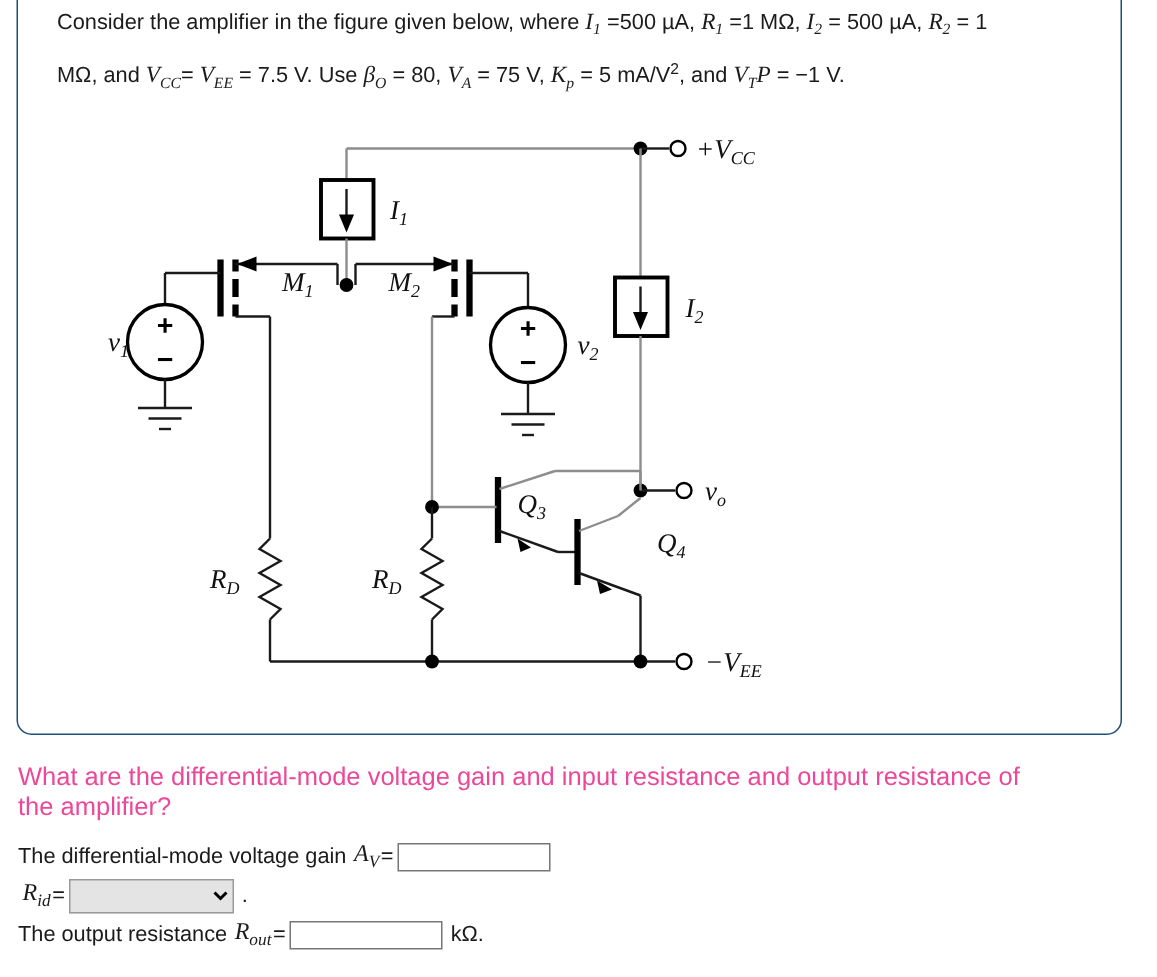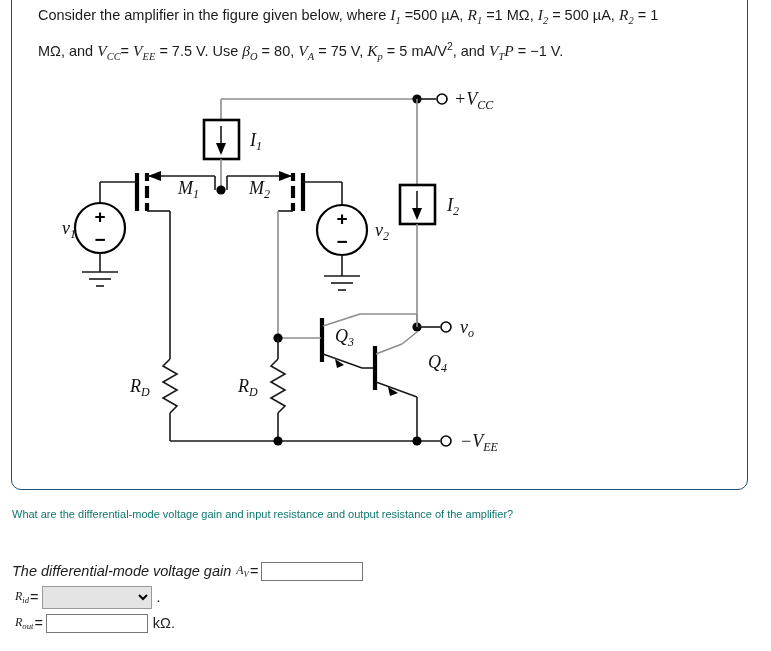--- a/index.html
+++ b/index.html
@@ -54,52 +54,52 @@
     font-style: italic;
     font-family: "Liberation Serif", serif;
   }
   sup {
     font-size: 0.72em;
   }
 
   
   .circuit-wrap {
     position: absolute;
-    left: 30px;
+    left: 40px;
     top: 80px;
     width: 690px;
     height: 390px;
   }
 
   
   .followup {
     position: absolute;
     left: 12px;
     top: 508px;
-    font-size: 11px;
-    color: #0f766e;
+    font-size: 17px;
+    color: #ec4899;
   }
   .answers {
     position: absolute;
     left: 12px;
     top: 558px;
     font-size: 14.5px;
     color: #1b1b1b;
   }
   .answer-row {
     display: flex;
     align-items: center;
     height: 26px;
     white-space: nowrap;
   }
-  .lbl { margin-right: 2px; font-style: italic; }
+  .lbl { margin-right: 2px; }
   .mathlabel {
     font-family: "Liberation Serif", serif;
     font-style: italic;
-    font-size: 12px;
+    font-size: 16px;
     margin: 0 1px 0 3px;
   }
   input.blank {
     width: 96px;
     height: 17px;
     border: 1px solid #767676;
     background: #fff;
     margin: 0 3px;
     font-family: "Liberation Sans", sans-serif;
     font-size: 13px;
@@ -300,20 +300,21 @@
     <div class="answer-row">
       <span class="mathlabel"><span>R</span><sub>id</sub></span>
       <span>=</span>
       <select class="blank-select">
         <option></option>
       </select>
       <span class="trailing">.</span>
     </div>
 
     <div class="answer-row">
+      <span class="lbl">The output resistance</span>
       <span class="mathlabel"><span>R</span><sub>out</sub></span>
       <span>=</span>
       <input class="blank" type="text" value="" style="">
       <span class="trailing">kΩ.</span>
     </div>
 
   </div>
 </div>
 
 </body></html>

